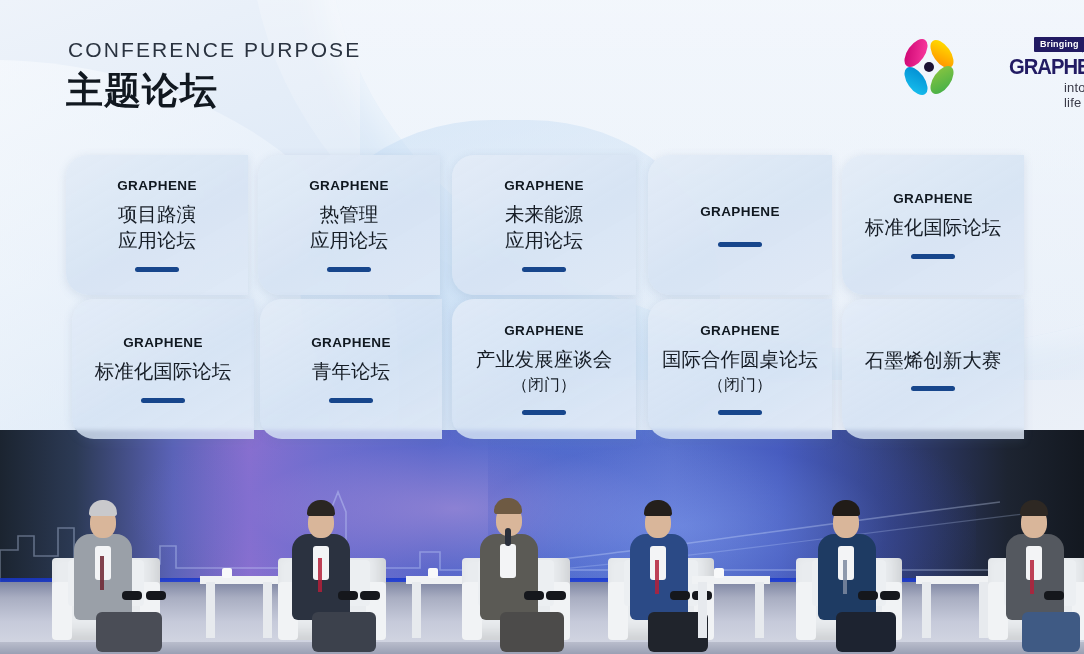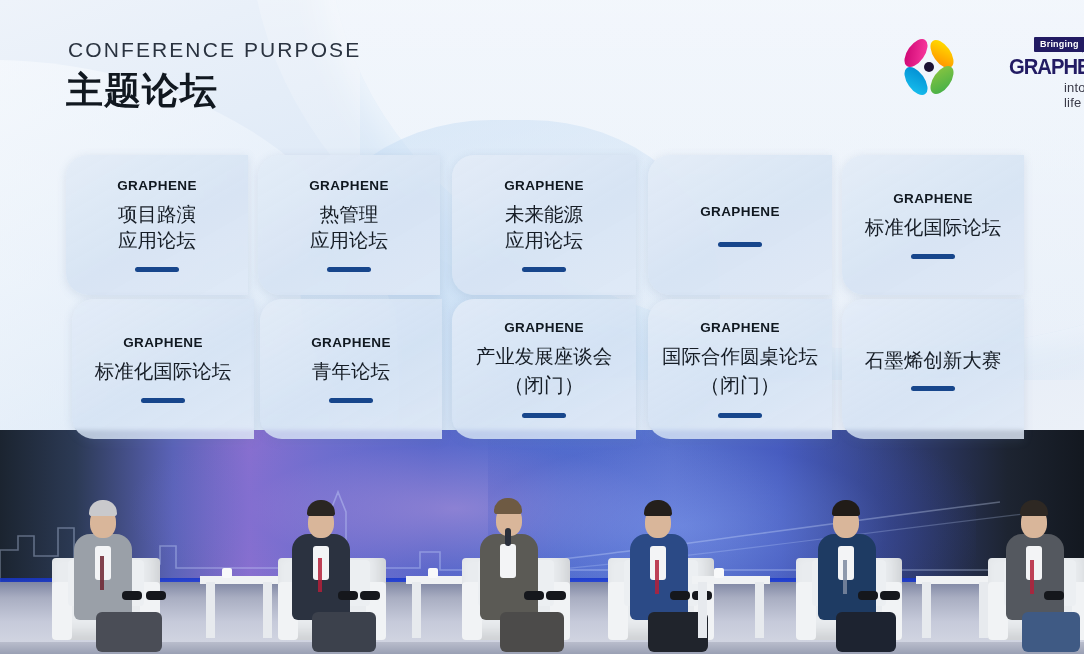--- a/index.html
+++ b/index.html
@@ -89,21 +89,21 @@
   .row{position:relative;height:140px;margin-bottom:4px;}
   .card{position:absolute;top:0;height:140px;
     background:linear-gradient(150deg,rgba(227,236,247,.96) 0%, rgba(214,227,243,.93) 55%, rgba(223,233,246,.92) 100%);
     border-radius:22px 0 0 22px;
     box-shadow:0 2px 10px rgba(90,120,160,.16);
     display:flex;flex-direction:column;align-items:center;justify-content:center;
     backdrop-filter:blur(2px);}
   .row2 .card{background:linear-gradient(150deg,rgba(226,235,247,.88) 0%, rgba(212,226,243,.82) 55%, rgba(222,232,246,.84) 100%);}
   .card .label{font-size:13.5px;font-weight:bold;color:#101820;letter-spacing:.4px;margin-bottom:9px;}
   .card .title{font-size:19.5px;color:#161d26;line-height:1.32;text-align:center;font-weight:400;}
-  .card .sub{font-size:20px;color:#161d26;text-align:center;margin-top:2px;}
+  .card .sub{font-size:16px;color:#161d26;text-align:center;margin-top:2px;}
   .card .bar{width:44px;height:5px;background:#17468c;border-radius:3px;margin-top:14px;}
   .card.no-label .title{font-size:19.5px;line-height:1.42;}
   .card.no-label .bar{margin-top:12px;}
 </style>
 </head>
 <body>
 
 <div class="slide">
 
   <div class="bg-base"></div>

